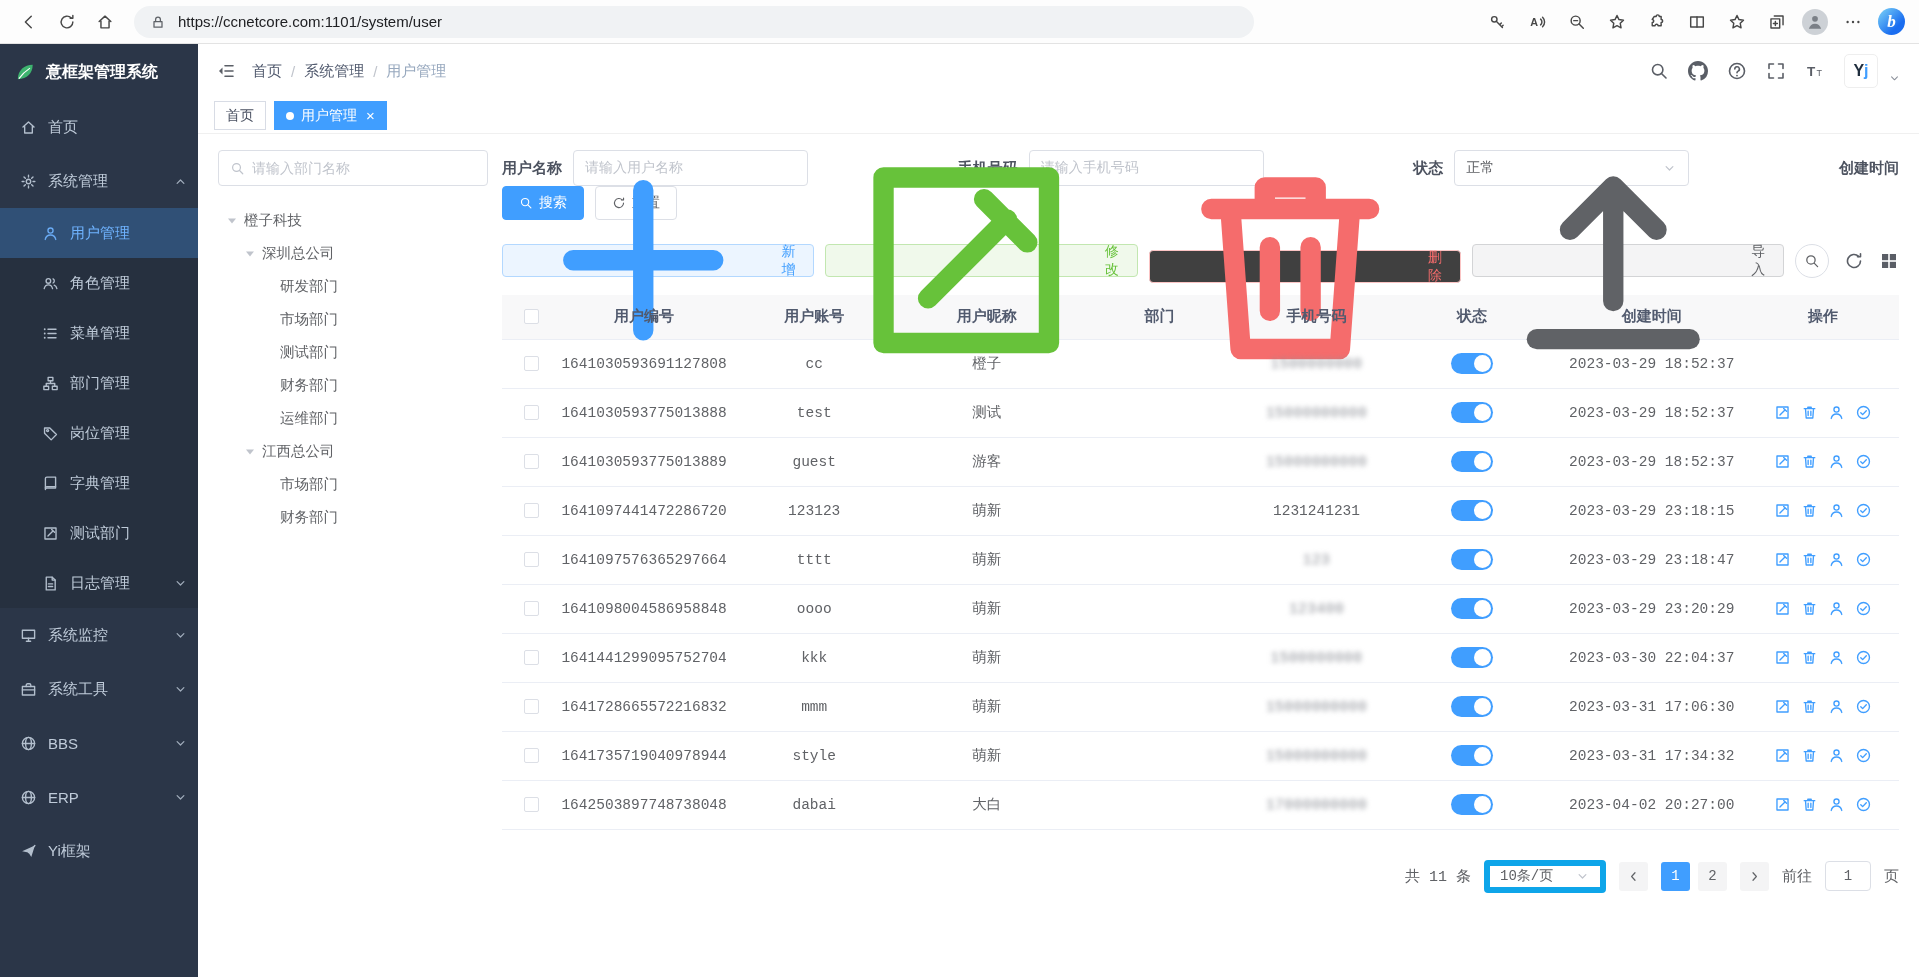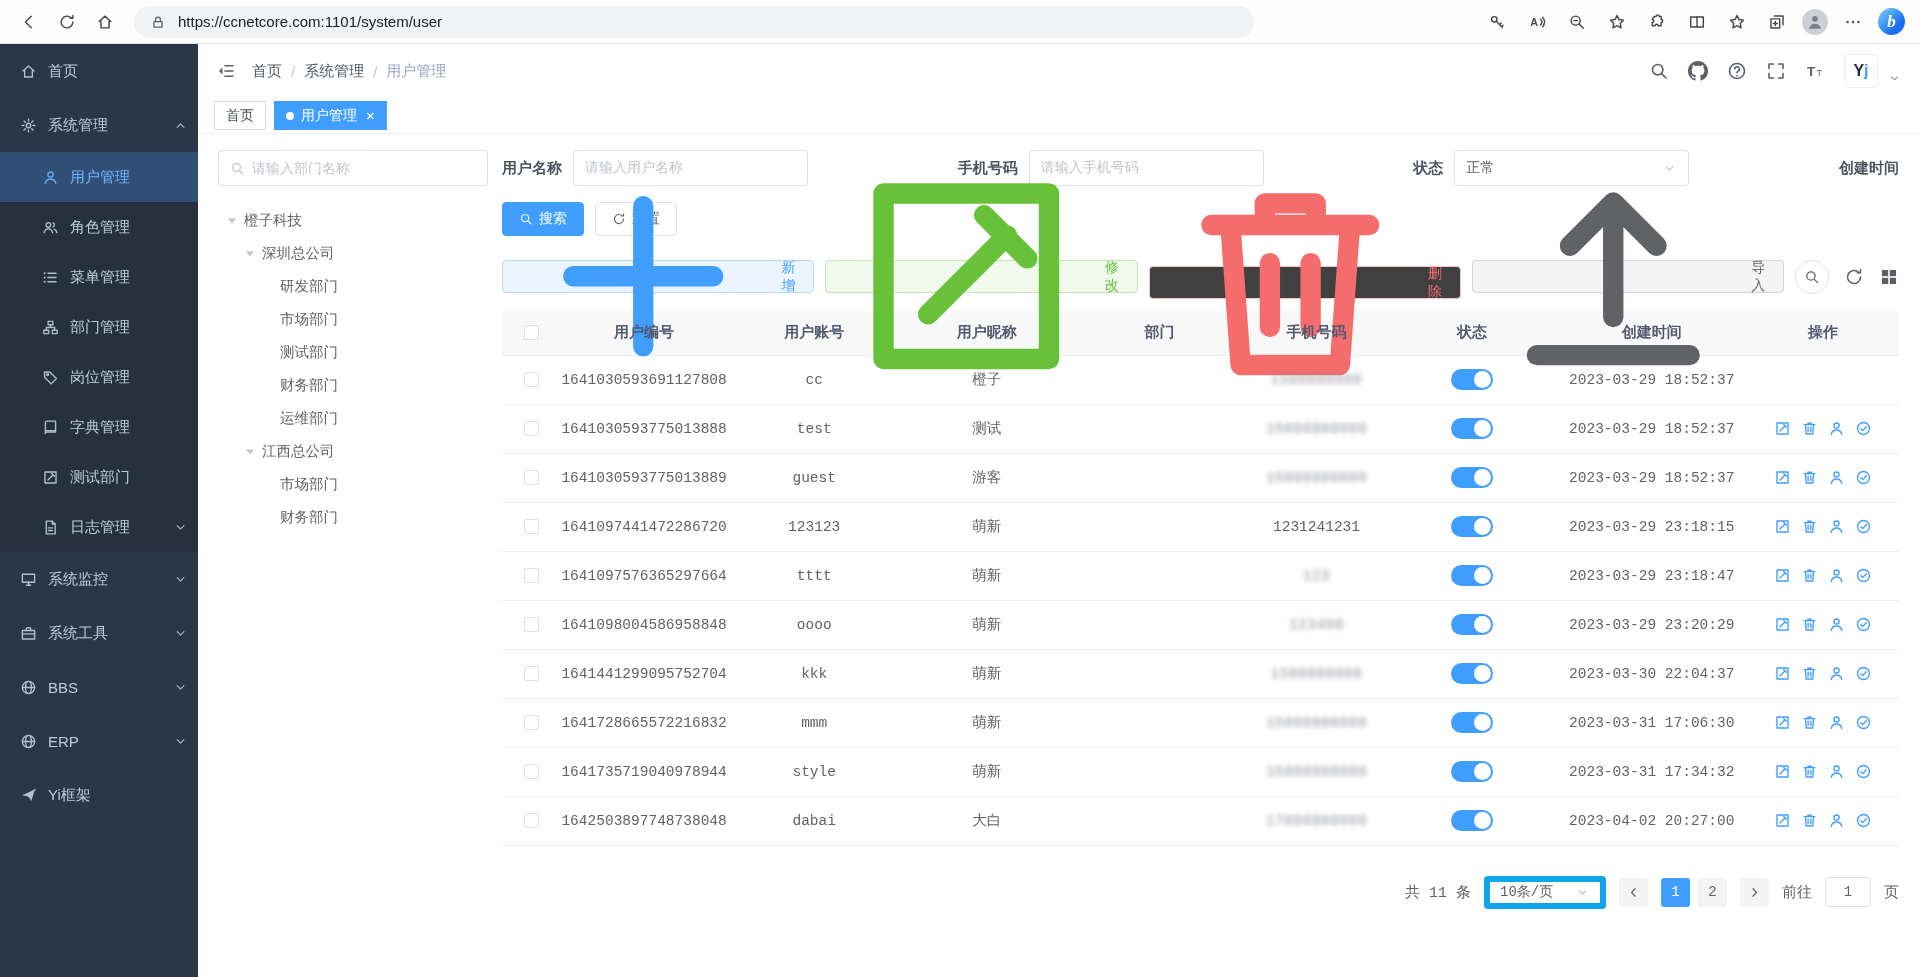--- a/index.html
+++ b/index.html
@@ -82,21 +82,21 @@
   .filter-row { display:flex; align-items:center; justify-content:space-between; }
   .f-group { display:flex; align-items:center; gap:11px; }
   .f-label { font-weight:bold; color:#4d5360; font-size:15px; white-space:nowrap; }
   .f-input { width:235px; }
   .select .sel-value { flex:1; font-size:14px; color:#606266; }
   .select .in-icon { color:#c0c4cc; }
   .date-range { width:235px; }
   .date-range .ph { color:#c0c4cc; font-size:13px; white-space:nowrap; }
   .date-range .sep { margin:0 6px; }
 
-  .btn-row { margin-top:16px; display:flex; gap:11px; }
+  .btn-row { display:flex; gap:11px; }
   button { font-family:inherit; cursor:pointer; }
   .btn { height:34px; border-radius:4px; padding:0 16px; font-size:14px;
     display:inline-flex; align-items:center; gap:6px; border:1px solid #dcdfe6; background:#fff; color:#606266; }
   .btn .bi { width:14px; height:14px; }
   .btn.primary { background:#409eff; border-color:#409eff; color:#fff; }
 
   .action-row { margin-top:18px; display:flex; align-items:center; gap:11px; }
   .btn-soft { height:33px; border-radius:4px; padding:0 13px; font-size:14px;
     display:inline-flex; align-items:center; gap:6px; border:1px solid; }
   .btn-add    { color:#409eff; background:#ecf5ff; border-color:#b3d8ff; }
@@ -229,20 +229,29 @@
           <circle cx="10" cy="10" r="1.3" fill="currentColor"></circle>
           <circle cx="16" cy="10" r="1.3" fill="currentColor"></circle>
         </svg>
       </span>
     <span class="bing-badge">b</span>
   </div>
 </div>
 
 <div class="app">
   <aside class="sidebar">
+    <div class="logo">
+      <span class="logo-icon">
+          <svg viewBox="0 0 20 20">
+            <path d="M3.5 16.5C3.5 8.5 9.5 3.5 17 3.5c0 7.5-5 13-13.5 13z" fill="#3eb36f"></path>
+            <path d="M4.5 16C8 11 11.5 8.5 14.5 6.5" stroke="#ffffff" stroke-width="1" fill="none"></path>
+          </svg>
+        </span>
+      <span>意框架管理系统</span>
+    </div>
     <nav id="menu">
         <div class="menu-item">
     <span class="mi-icon">
             <svg viewBox="0 0 20 20" xmlns="http://www.w3.org/2000/svg">
               <path d="M3.5 9.5L10 3.5l6.5 6M5.5 8.7V16.5h9V8.7" fill="none" stroke="currentColor" stroke-width="1.6" stroke-linecap="round" stroke-linejoin="round"></path>
             </svg>
           </span>
     <span class="mi-label">首页</span>
 
   </div>

